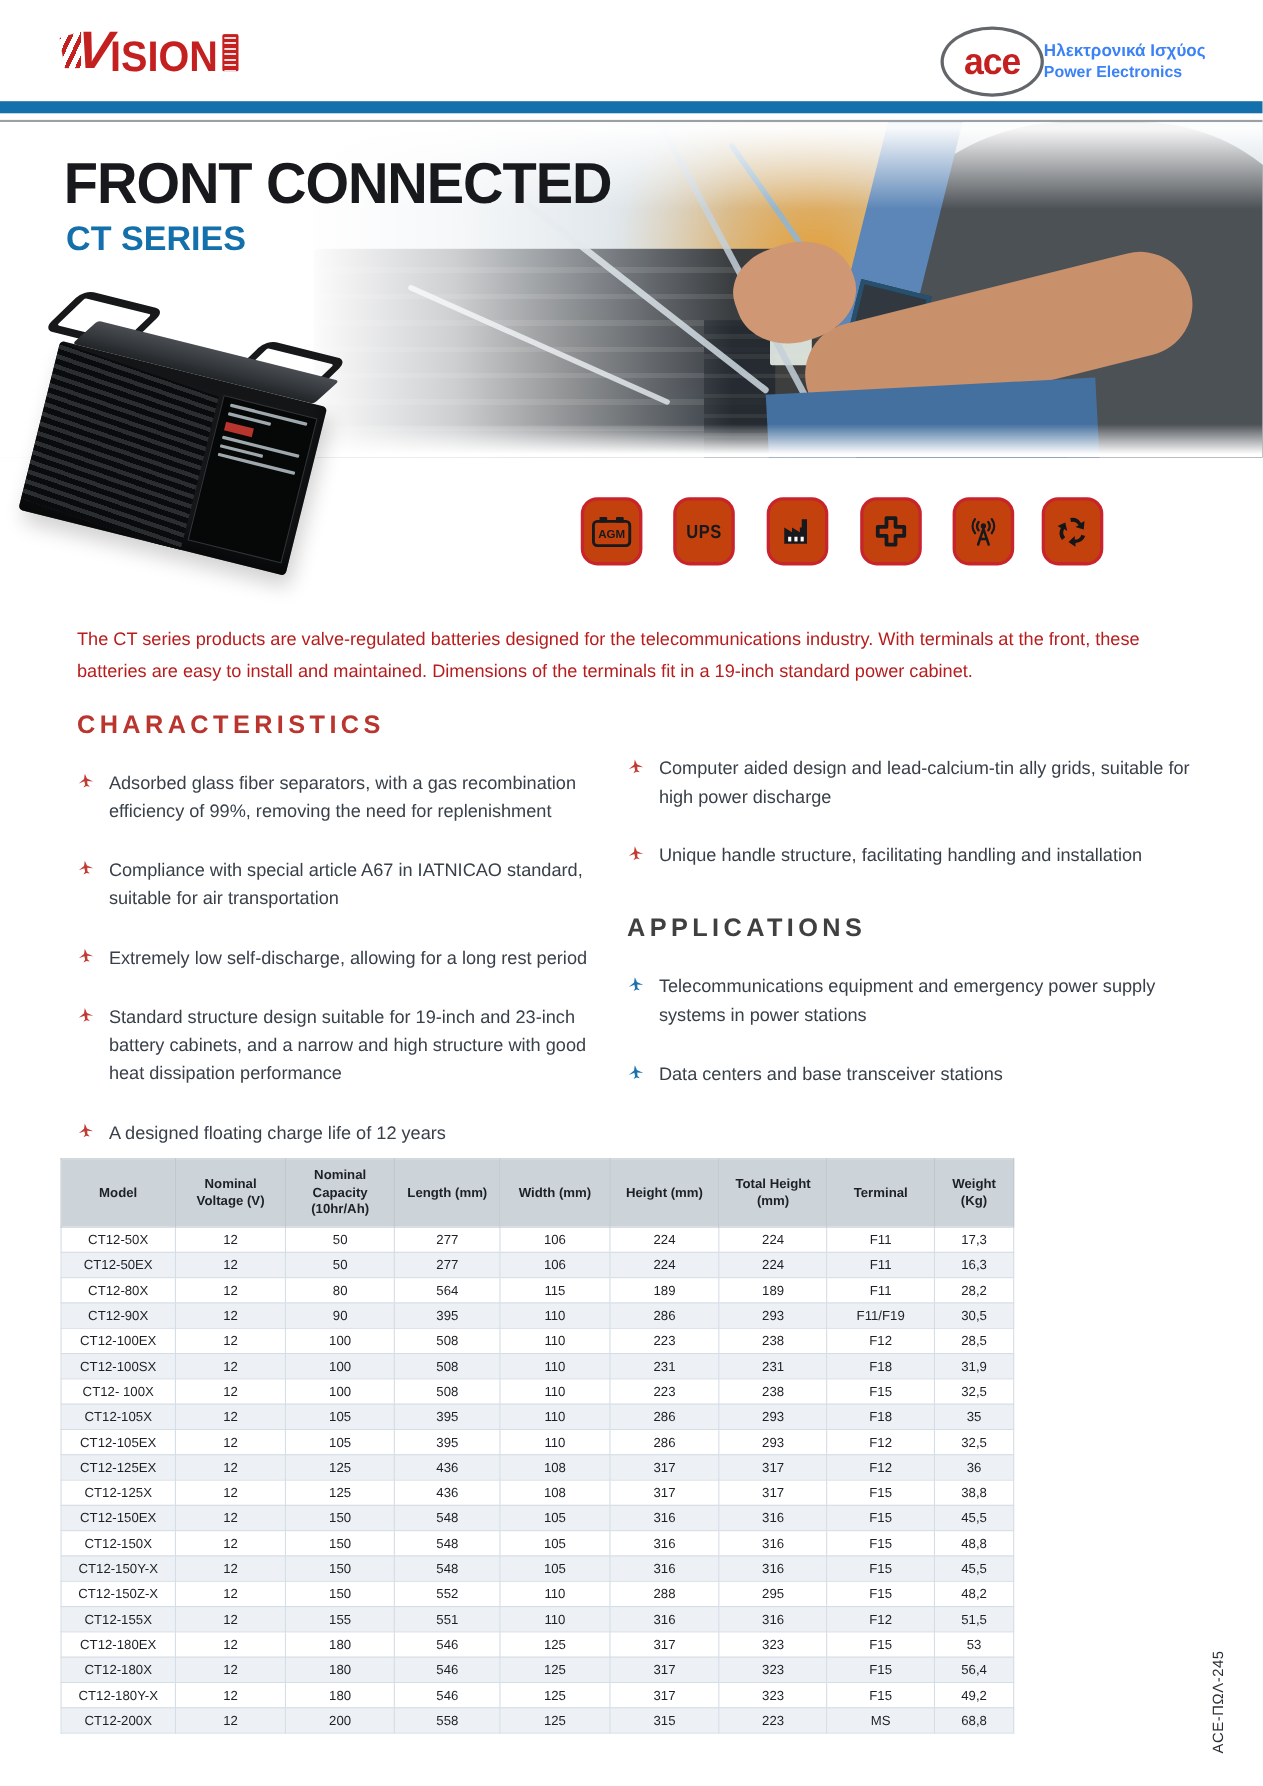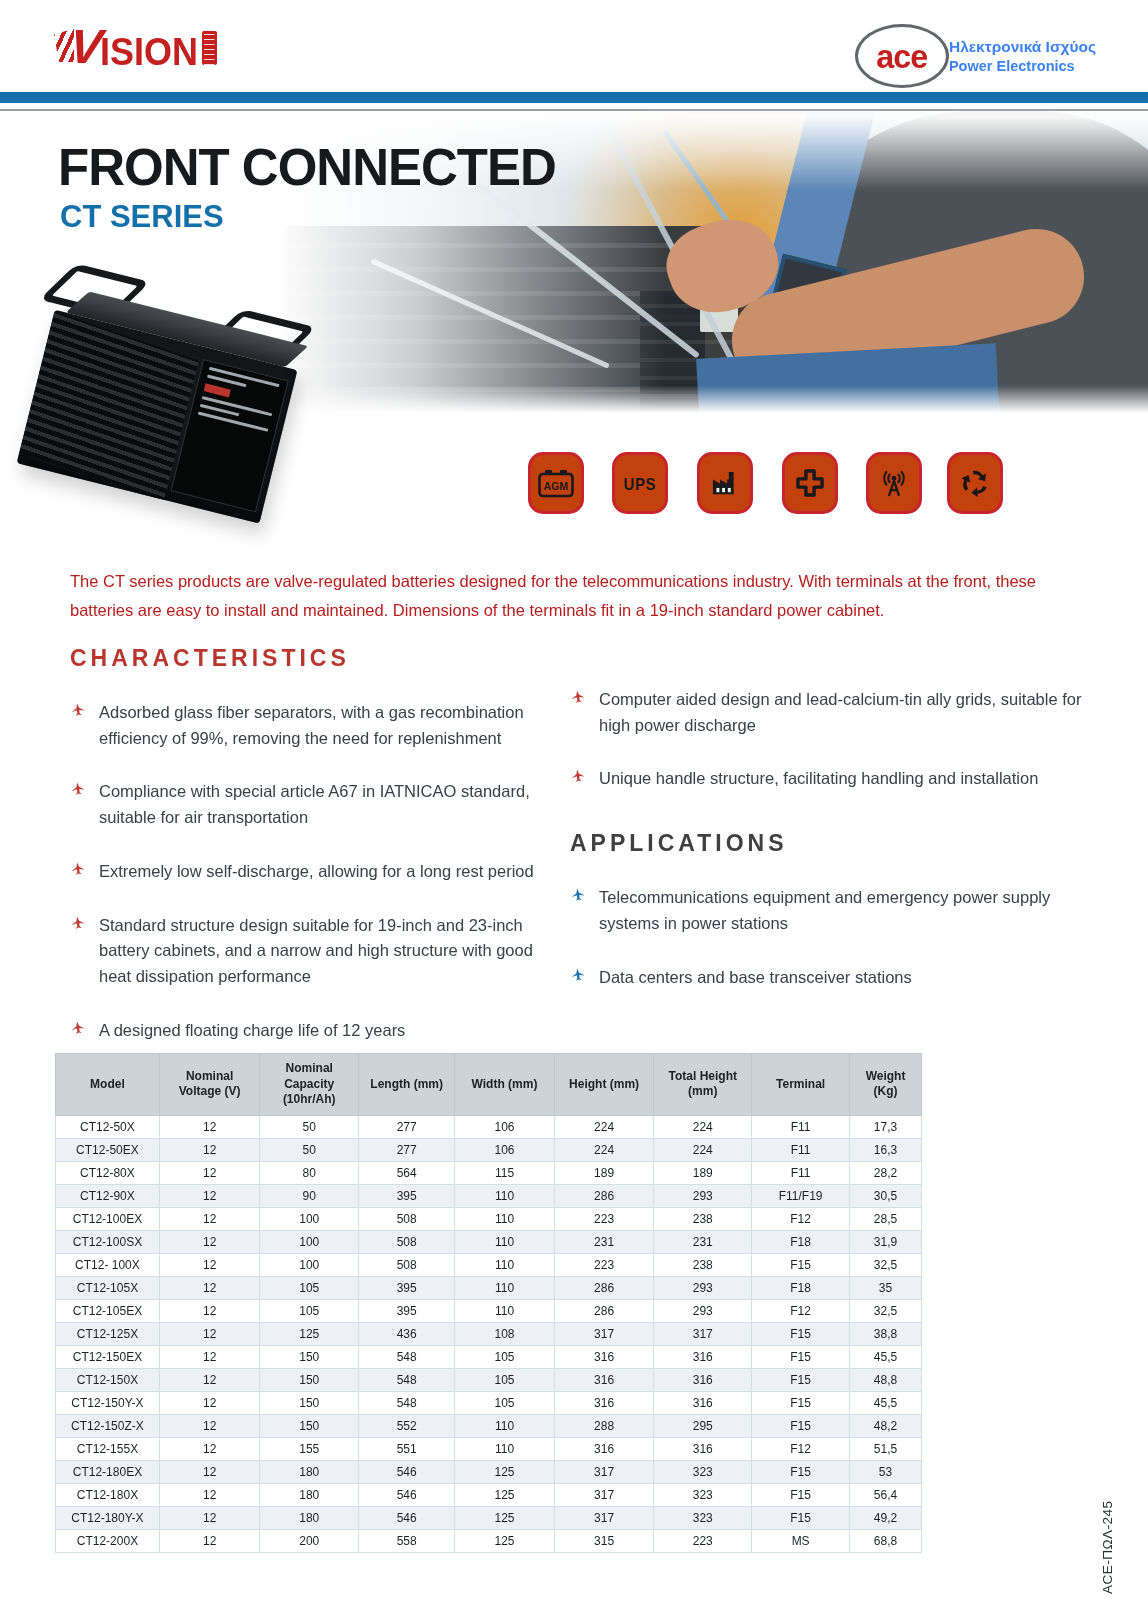--- a/index.html
+++ b/index.html
@@ -411,20 +411,31 @@
             <td>12</td>
             <td>105</td>
             <td>395</td>
             <td>110</td>
             <td>286</td>
             <td>293</td>
             <td>F12</td>
             <td>32,5</td>
           </tr>
           <tr>
+            <td>CT12-125EX</td>
+            <td>12</td>
+            <td>125</td>
+            <td>436</td>
+            <td>108</td>
+            <td>317</td>
+            <td>317</td>
+            <td>F12</td>
+            <td>36</td>
+          </tr>
+          <tr>
             <td>CT12-125X</td>
             <td>12</td>
             <td>125</td>
             <td>436</td>
             <td>108</td>
             <td>317</td>
             <td>317</td>
             <td>F15</td>
             <td>38,8</td>
           </tr>

